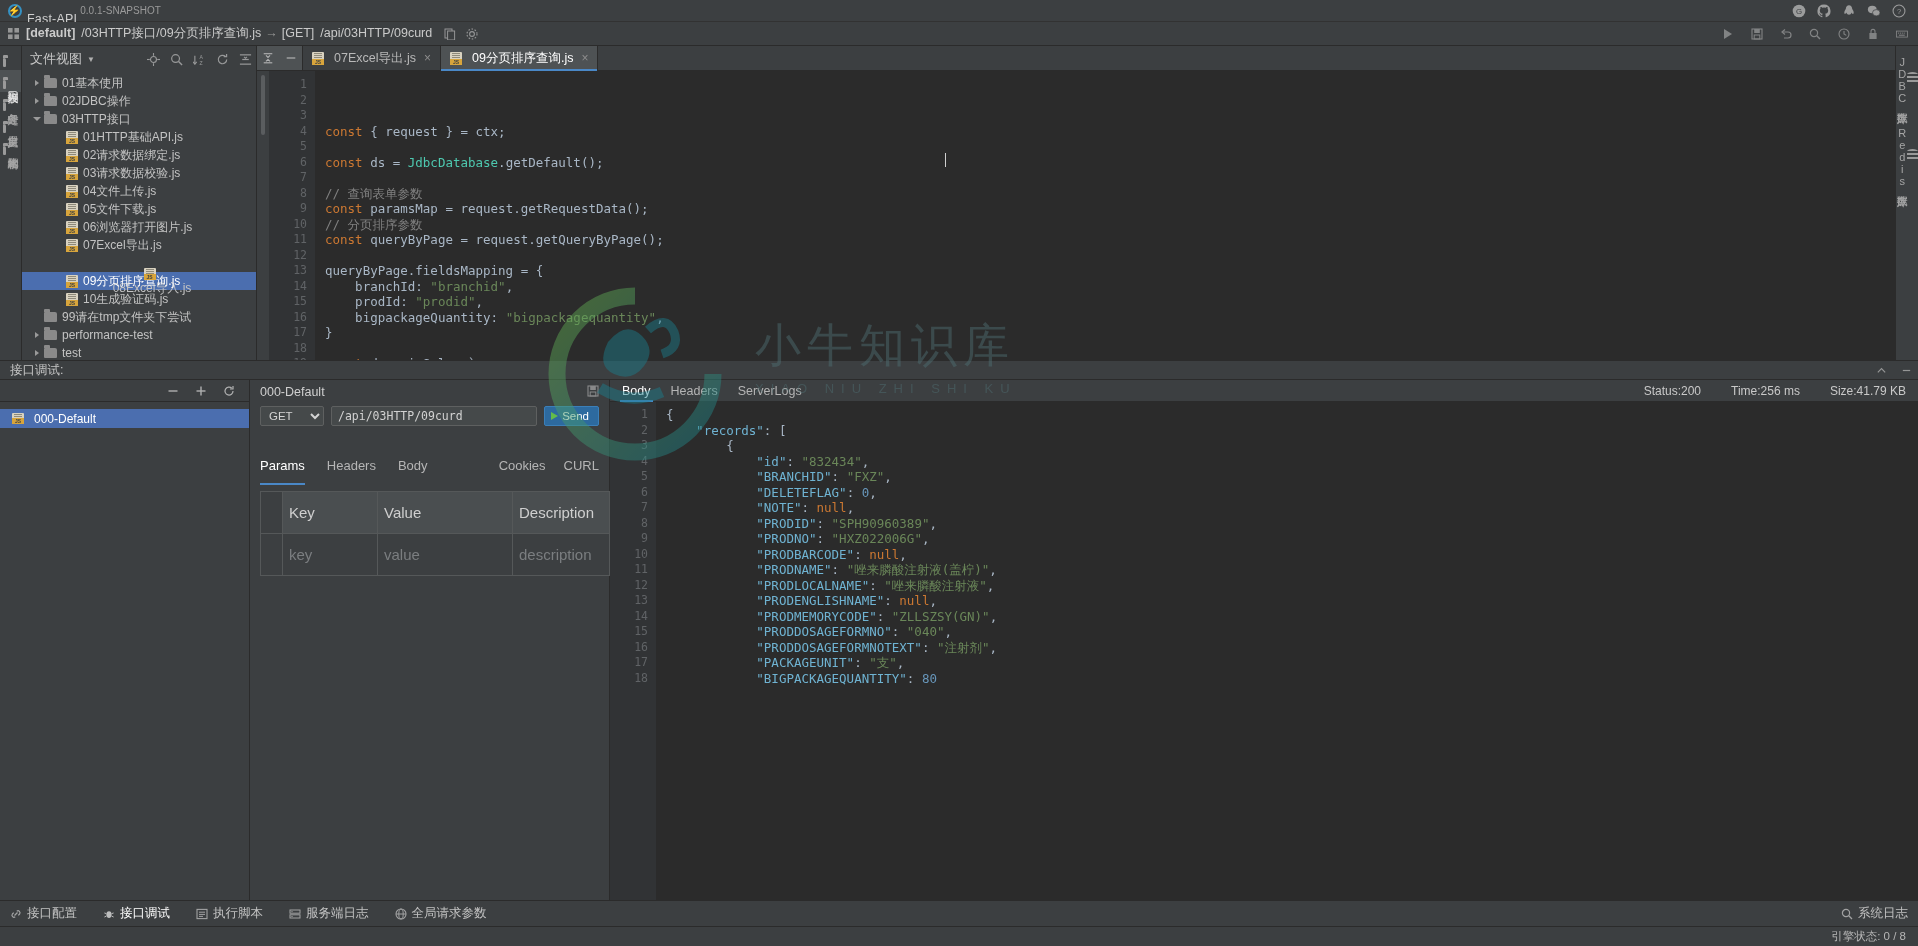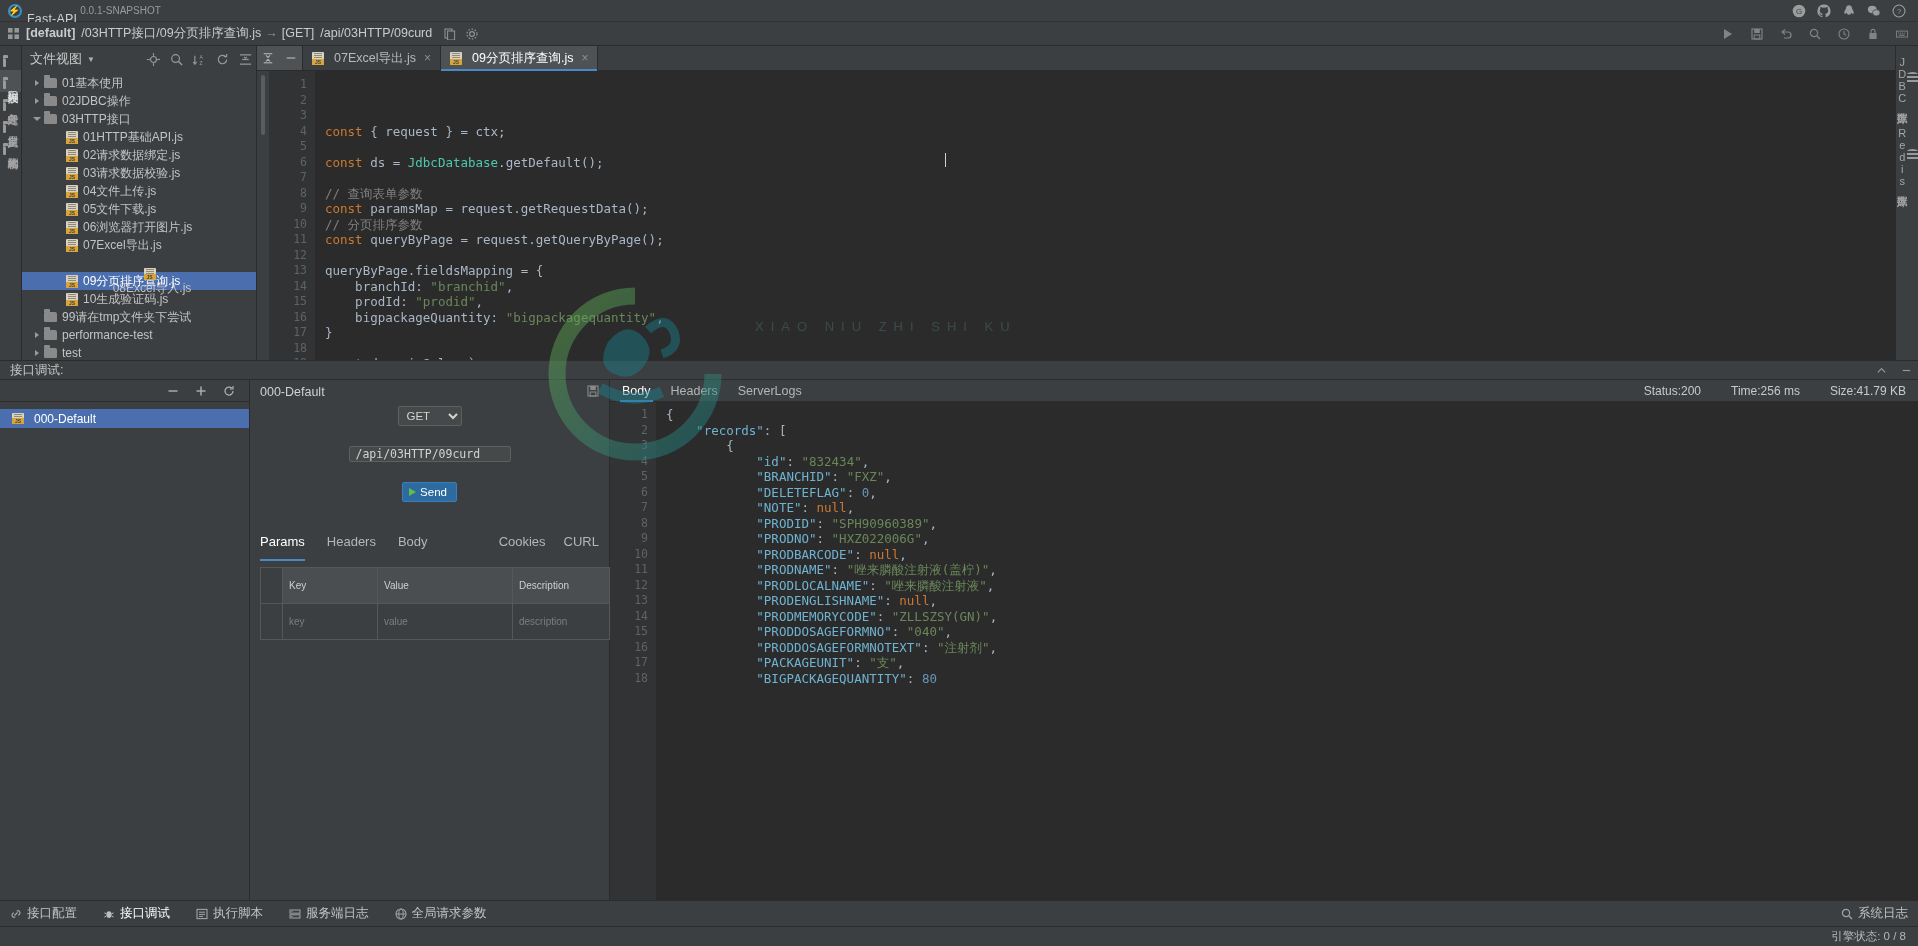--- a/index.html
+++ b/index.html
@@ -189,21 +189,21 @@
     height: 19px; display: flex; align-items: center; gap: 5px; padding-left: 12px;
     font-size: 12px; color: #ffffff; background: #4b6eaf; margin-top: 7px;
   }
 
   
   .req-edit { width: 360px; flex: 0 0 360px; background: #3c3f41; border-right: 1px solid #2b2b2b; display:flex; flex-direction:column;}
   .req-name-row { height: 24px; display: flex; align-items: center; padding: 0 10px; }
   .req-name { font-size: 12.5px; color: #d0d0d0; }
   .req-save { margin-left: auto; opacity: .6; }
   .req-save svg { width: 12px; height: 12px; }
-  .req-url-row { display: flex; align-items: center; gap: 20px; padding: 2px 10px 0 10px; flex-direction: column; }
+  .req-url-row { display: flex; align-items: center; gap: 7px; padding: 2px 10px 0 10px; }
   .method-sel {
     width: 64px; height: 20px; background: #45494a; border: 1px solid #5e6060;
     color: #d4d4d4; font-size: 11.5px; padding: 0 4px; border-radius: 2px;
     font-family: "Liberation Sans", sans-serif;
   }
   .url-in {
     flex: 1; height: 20px; background: #45494a; border: 1px solid #5e6060;
     color: #d2d2d2; font-size: 11.5px; padding: 0 6px; border-radius: 2px;
     font-family: "DejaVu Sans Mono", monospace;
   }
@@ -215,21 +215,21 @@
   .send-btn .tri { width:0;height:0;border-left:7px solid #63bc4a;border-top:4.5px solid transparent;border-bottom:4.5px solid transparent; }
 
   .req-tabs { display: flex; align-items: center; padding: 8px 10px 0 10px; gap: 22px; }
   .rtab { font-size: 13px; color: #b5b5b5; cursor: pointer; padding-bottom: 12px; position: relative; margin-top: 24px; }
   .rtab.active { color: #ffffff; }
   .rtab.active::after { content:''; position:absolute; left:0; right:0; bottom:0; height:2px; background:#4a88c7; }
   .rtabs-right { margin-left: auto; display: flex; gap: 18px; }
 
   .ptable { margin: 6px 10px 0 10px; border: 1px solid #555859; width: 350px; border-collapse: collapse; }
   .ptable th, .ptable td {
-    border: 1px solid #555859; height: 19px; font-size: 10px; font-weight: normal;
+    border: 1px solid #555859; height: 19px; font-size: 15px; font-weight: normal;
     text-align: left; padding: 12px 6px; color: #cfcfcf;
   }
   .ptable th { background: #4a4e50; }
   .ptable td.ph { color: #7b7e80; }
   .ptable .chk-col { width: 22px; background:#3c3f41;}
 
   
   .resp-col { flex: 1; display: flex; flex-direction: column; min-width: 0; background: #3c3f41; }
   .resp-head {
     height: 22px; display: flex; align-items: center; gap: 20px; padding: 0 12px 0 12px;
@@ -775,17 +775,18 @@
         <stop offset="0" stop-color="#6ab04c"></stop>
             <stop offset="1" stop-color="#1a7f8e"></stop>
       </linearGradient>
         </defs>
       <path d="M105 16 A 78 78 0 1 0 183 94" fill="none" stroke="url(#wg)" stroke-width="17"></path>
       <path d="M78 62 q18 -22 34 -6 q14 14 2 30 q-12 16 -30 8 q-18 -8 -6 -32 z" fill="#1a7f8e"></path>
       <path d="M118 50 q18 -16 26 2 q6 16 -12 22" fill="none" stroke="#1a7f8e" stroke-width="9"></path>
       <path d="M70 108 q30 18 62 4" fill="none" stroke="#1a7f8e" stroke-width="11"></path>
     </svg>
     <div style="position:absolute;left:225px;top:30px">
+      <div class="wm-text">小牛知识库</div>
       <div class="wm-sub">XIAO NIU ZHI SHI KU</div>
     </div>
   </div>
 
 </div>
 
 </body></html>

